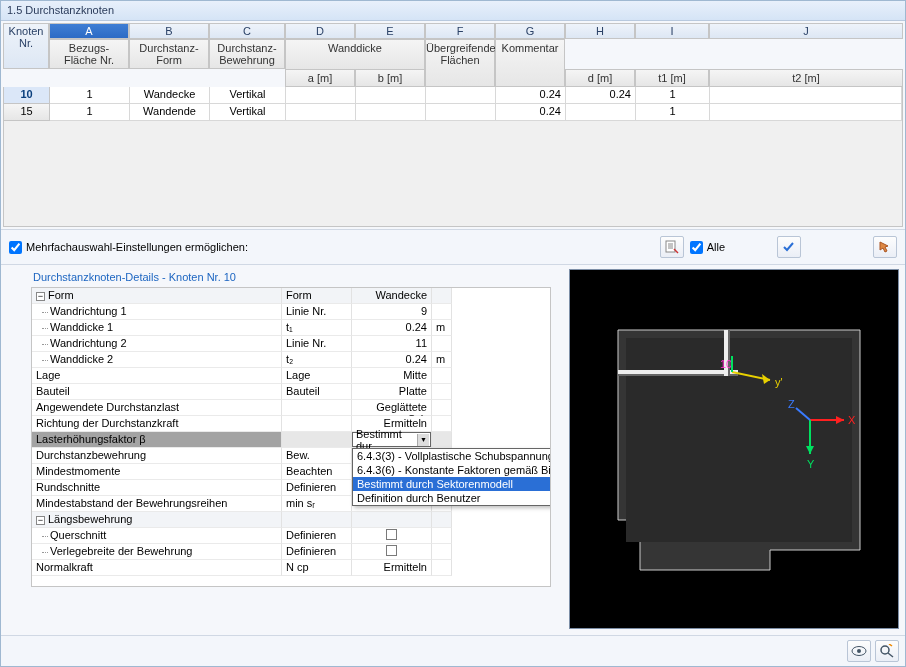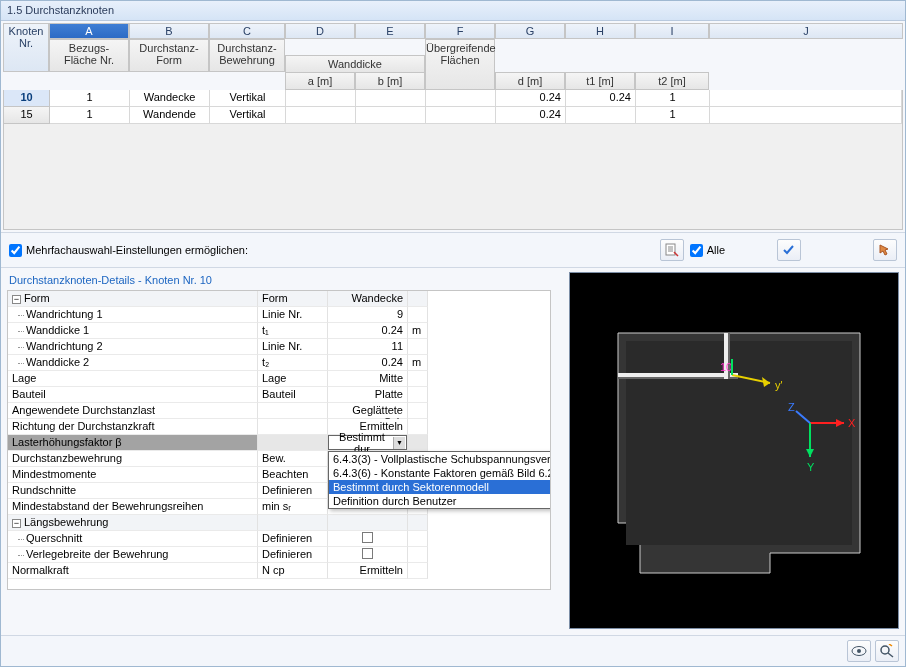--- a/index.html
+++ b/index.html
@@ -15,21 +15,21 @@
   .row { display: grid; grid-template-columns: 46px 80px 80px 76px 70px 70px 70px 70px 70px 74px auto; }
   .cell { border-right: 1px solid #d8d8d8; border-bottom: 1px solid #d8d8d8; background: #ffffff; padding: 1px 4px; height: 17px; font-size: 11px; }
   .cell.ra { text-align: right; }
   .cell.ca { text-align: center; }
   .rhdr { background: linear-gradient(#f5f5f5,#e6e6e6); text-align: center; border-right: 1px solid #c5c5c5; border-bottom: 1px solid #c5c5c5; font-size: 11px; height: 17px; padding: 1px 0; }
   .rhdr.sel { background: #dbe7f8; color: #0a3f7d; font-weight: bold; }
   .middlebar { display: flex; align-items: center; gap: 6px; padding: 6px 8px; border-top: 1px solid #d0d8e4; border-bottom: 1px solid #d0d8e4; background: #f3f6fb; }
   .txt { border: 1px solid #b9c5d6; background: #fdfdfd; padding: 2px 6px; width: 320px; color: #555; }
   .chk { display: inline-flex; align-items: center; gap: 4px; }
   .iconbtn { width: 24px; height: 22px; border: 1px solid #b9c5d6; background: linear-gradient(#fdfdfd,#eaeef6); border-radius: 2px; display: inline-flex; align-items: center; justify-content: center; cursor: pointer; }
-  .lower { display: flex; flex: 1; gap: 18px; padding: 4px 6px 6px 6px; min-height: 0; }
+  .lower { display: flex; flex: 1; gap: 18px; padding: 4px 6px 6px 6px; min-height: 0; margin-left: 24px; }
   .details { flex: 1; display: flex; flex-direction: column; min-width: 0; }
   .details-title { color: #1c65c1; padding: 2px 0 4px 2px; }
   .proptable { border: 1px solid #c5c5c5; height: 300px; overflow: hidden; background: #fff; }
   .prow { display: grid; grid-template-columns: 250px 70px 80px 20px; align-items: center; }
   .pcell { border-right: 1px solid #e2e2e2; border-bottom: 1px solid #eaeaea; padding: 1px 4px; height: 16px; font-size: 11px; background: #fff; }
   .pcell.ra { text-align: right; }
   .pcell.hdr2 { background: #f2f4f7; font-weight: normal; }
   .tree { padding-left: 6px; position: relative; }
   .tree::before { content: ''; position: absolute; left: 0; top: 8px; width: 6px; border-top: 1px dotted #999; }
   .tree.l2 { padding-left: 18px; }
@@ -65,23 +65,24 @@
       <div class="hdrtop">H</div>
       <div class="hdrtop">I</div>
       <div class="hdrtop">J</div>
 
       <div class="hdr"><span style="white-space:pre-line">Bezugs-
 Fläche Nr.</span></div>
       <div class="hdr"><span style="white-space:pre-line">Durchstanz-
 Form</span></div>
       <div class="hdr"><span style="white-space:pre-line">Durchstanz-
 Bewehrung</span></div>
-      <div class="hdr" style="grid-column: span 2; border-bottom:none;margin-top:16px;">Wanddicke</div>
+      <div class="hdr" style="grid-column: span 2; border-bottom:none;">Wanddicke</div>
       <div class="hdr" style="grid-row: span 2;"><span style="white-space:pre-line">Übergreifende
 Flächen</span></div>
+      <div class="hdr" style="grid-row: span 2;">Kommentar</div>
 
       <div style="grid-column:1"></div>
       <div style="grid-column:2"></div>
       <div style="grid-column:3"></div>
       <div style="grid-column:4"></div>
       <div class="hdr">a [m]</div>
       <div class="hdr">b [m]</div>
       <div class="hdr">d [m]</div>
       <div class="hdr">t1 [m]</div>
       <div class="hdr">t2 [m]</div>
@@ -207,21 +208,21 @@
             </div>
             <div class="prow">
               <div class="pcell"><span>Richtung der Durchstanzkraft</span></div>
               <div class="pcell"></div>
               <div class="pcell" style="text-align: right;">Ermitteln</div>
               <div class="pcell"></div>
             </div>
             <div class="prow">
               <div class="pcell" style="background: #a3a3a3;"><span>Lasterhöhungsfaktor β</span></div>
               <div class="pcell" style="background: rgb(231, 231, 231);"></div>
-              <div class="pcell" style="padding: 0px; text-align: center;">
+              <div class="pcell" style="padding: 0px;">
                 <div class="dropdown-cell">Bestimmt dur</div>
               </div>
               <div class="pcell" style="background: rgb(231, 231, 231);"></div>
             </div>
             <div class="prow">
               <div class="pcell"><span>Durchstanzbewehrung</span></div>
               <div class="pcell">Bew.</div>
               <div class="pcell" style="text-align: right;"></div>
               <div class="pcell"></div>
             </div>

